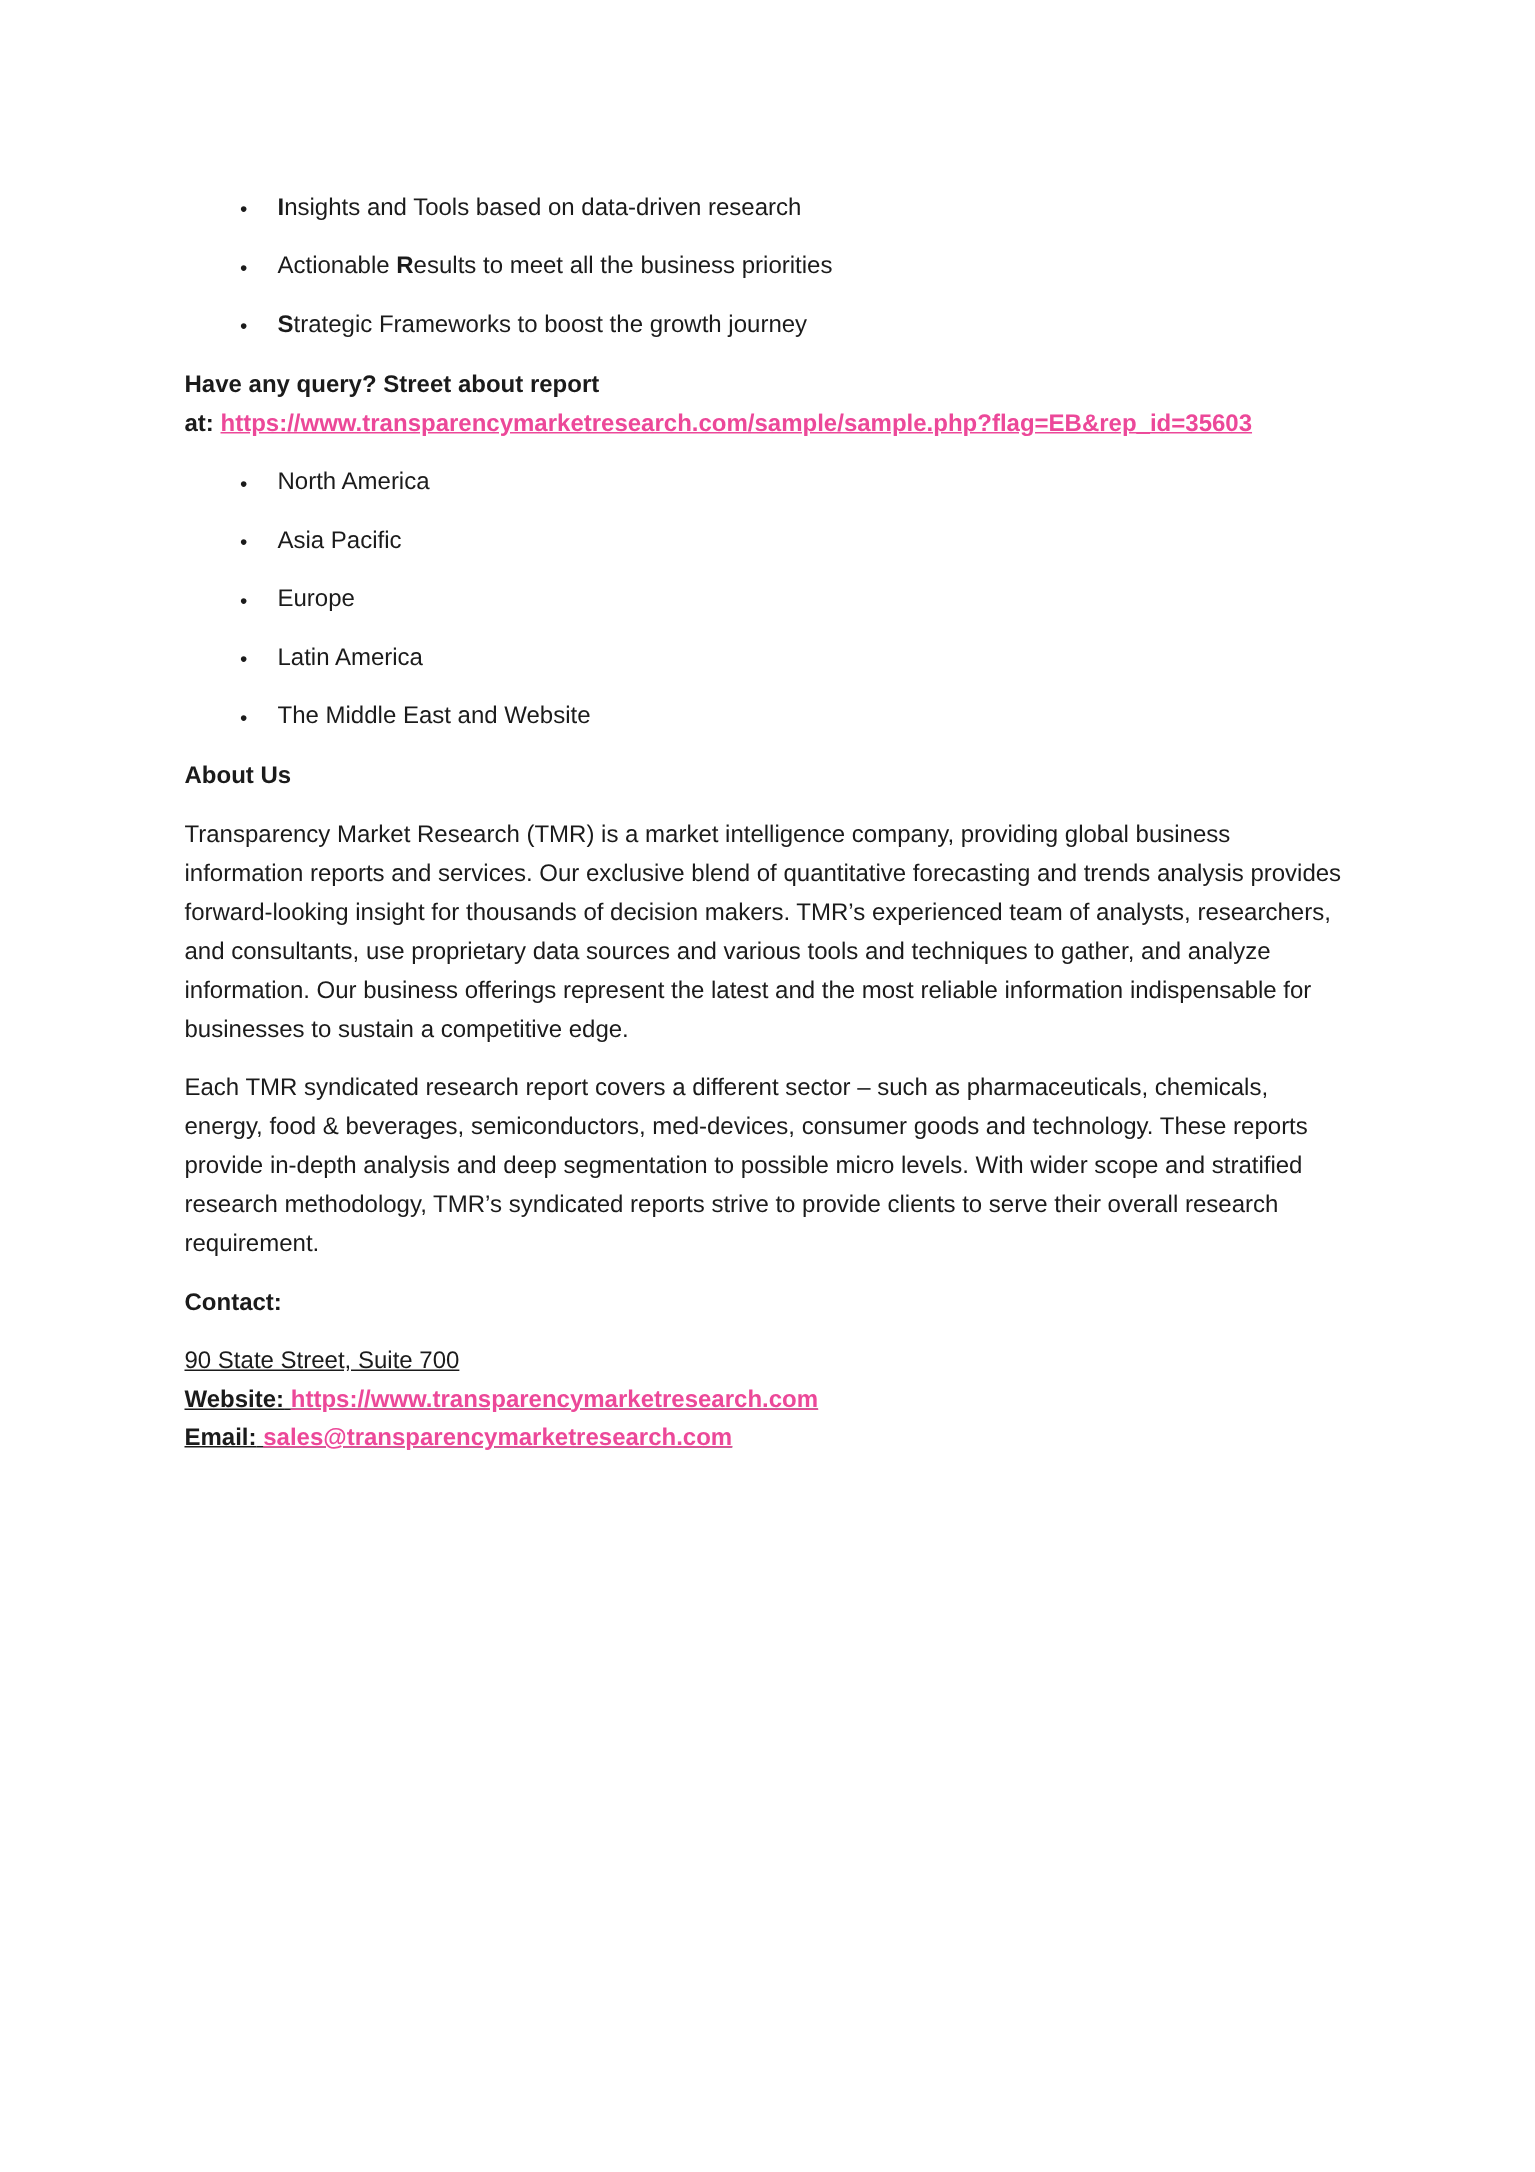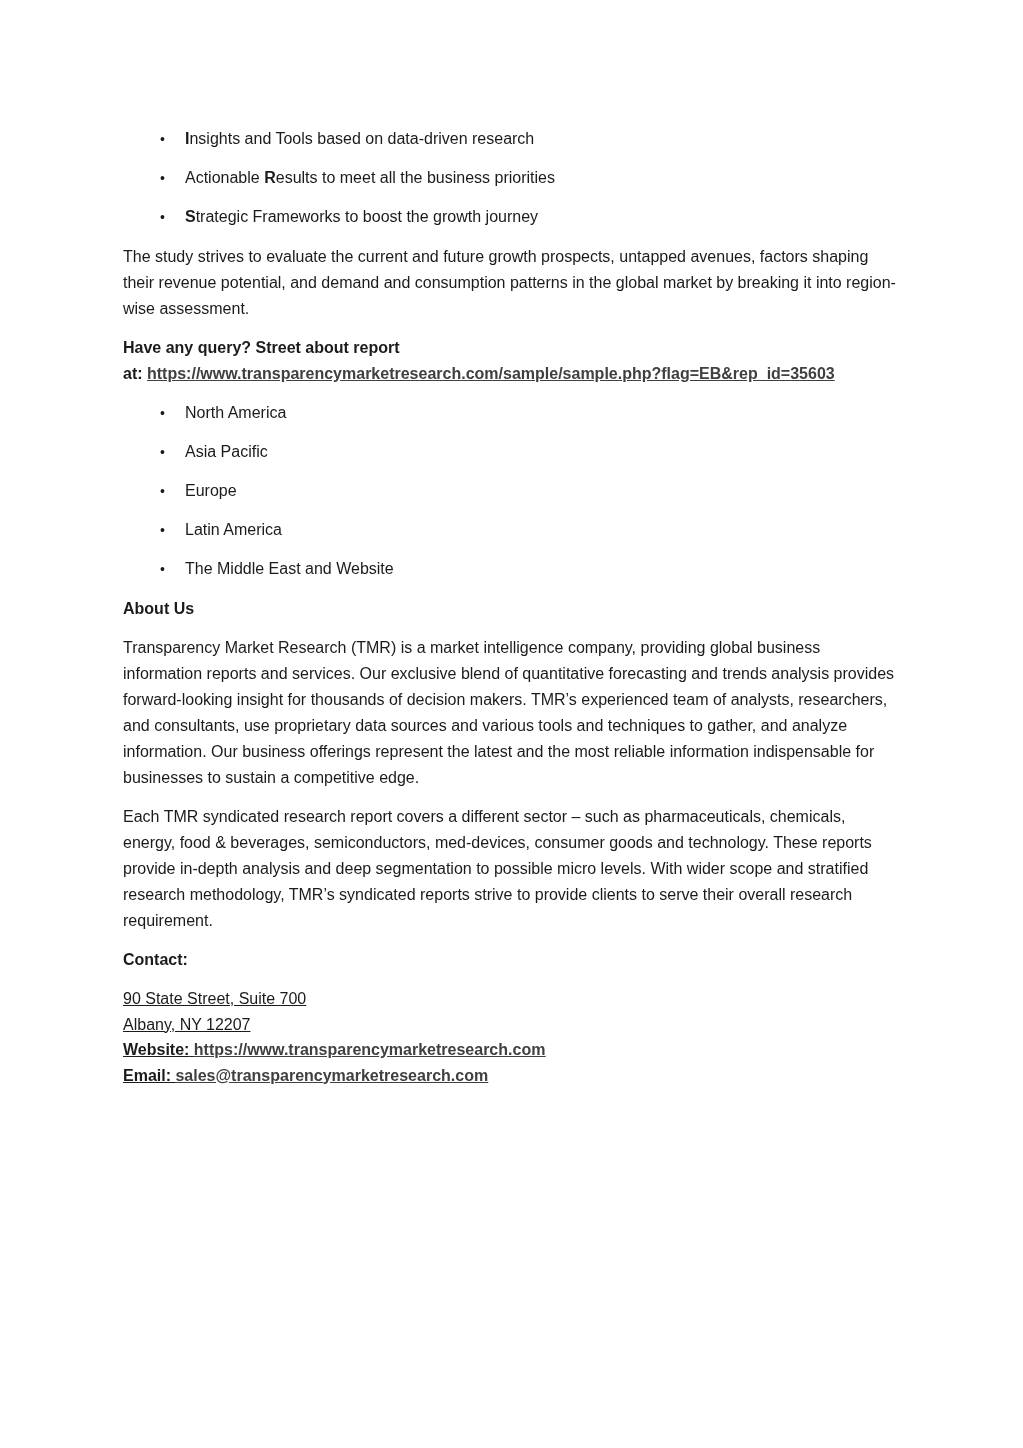--- a/index.html
+++ b/index.html
@@ -32,21 +32,21 @@
   }
   .bullet-dot {
     display: inline-block;
     width: 25px;
     margin-left: 37px;
     flex: 0 0 25px;
     font-size: 14px;
   }
   .li-text { flex: 1; }
   a.link, .link {
-    color: #404040;
+    color: #ec4899;
     font-weight: bold;
     text-decoration: underline;
     cursor: pointer;
     word-break: break-all;
   }
   .heading { font-weight: bold; margin: 13px 0 13px 0; }
   .contact-block { line-height: 25.5px; }
   .contact-block .cline { display: block; text-decoration: underline; }
 </style>
 </head>
@@ -62,21 +62,20 @@
     <li>
       <span class="bullet-dot">•</span>
       <span class="li-text"><span>Actionable </span><span class="bold">R</span><span>esults to meet all the business priorities</span></span>
     </li>
     <li>
       <span class="bullet-dot">•</span>
       <span class="li-text"><span></span><span class="bold">S</span><span>trategic Frameworks to boost the growth journey</span></span>
     </li>
   </ul>
 
-  <p>The study strives to evaluate the current and future growth prospects, untapped avenues, factors shaping their revenue potential, and demand and consumption patterns in the global market by breaking it into region-wise assessment.</p>
 
   <p>
     <span class="bold">Have any query? Street about report</span><br>
     <span class="bold">at:</span>
     <a class="link">https://www.transparencymarketresearch.com/sample/sample.php?flag=EB&amp;rep_id=35603</a>
   </p>
 
 
   <ul class="doc-list">
     <li>
@@ -102,21 +101,20 @@
   </ul>
 
   <p class="heading">About Us</p>
   <p>Transparency Market Research (TMR) is a market intelligence company, providing global business information reports and services. Our exclusive blend of quantitative forecasting and trends analysis provides forward-looking insight for thousands of decision makers. TMR’s experienced team of analysts, researchers, and consultants, use proprietary data sources and various tools and techniques to gather, and analyze information. Our business offerings represent the latest and the most reliable information indispensable for businesses to sustain a competitive edge.</p>
   <p>Each TMR syndicated research report covers a different sector – such as pharmaceuticals, chemicals, energy, food &amp; beverages, semiconductors, med-devices, consumer goods and technology. These reports provide in-depth analysis and deep segmentation to possible micro levels. With wider scope and stratified research methodology, TMR’s syndicated reports strive to provide clients to serve their overall research requirement.</p>
 
   <p class="heading">Contact:</p>
 
   <div class="contact-block">
     <span class="cline">90 State Street, Suite 700</span>
-    <span class="cline">Albany, NY 12207</span>
     <span class="cline">
       <span class="bold">Website:</span>
       <a class="link">https://www.transparencymarketresearch.com</a>
     </span>
     <span class="cline">
       <span class="bold">Email:</span>
       <a class="link">sales@transparencymarketresearch.com</a>
     </span>
   </div>
 

